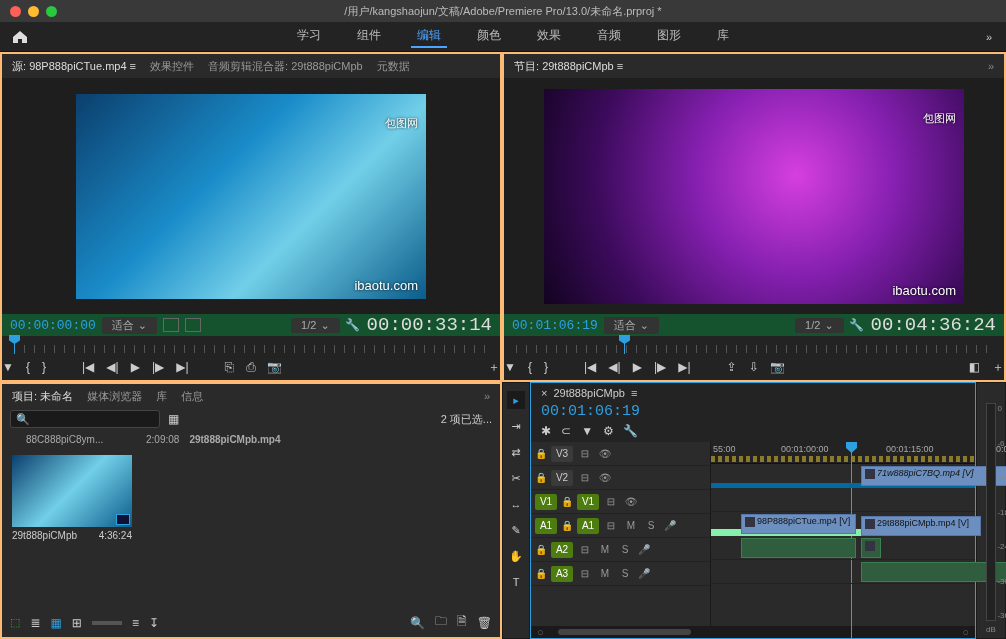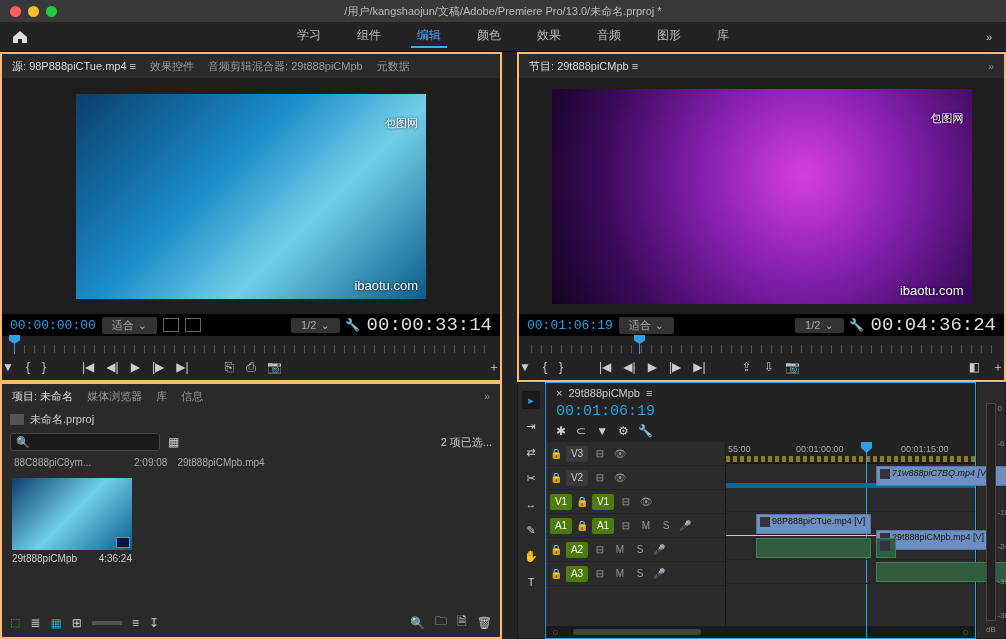--- a/index.html
+++ b/index.html
@@ -31,41 +31,41 @@
 .panel-tabs span.active { color:#ddd; }
 .panel-tabs .chev { margin-left:auto; color:#888; }
 
 
 .monitor { flex:1; display:flex; justify-content:center; align-items:center; background:#1e1e1e; position:relative; }
 .preview-src { background: linear-gradient(135deg,#0b3f6d,#1a8cc9 40%,#72cfe8 65%,#0b5d8a); width:350px; height:205px; position:relative;}
 .preview-prg { background: radial-gradient(circle at 60% 40%, #d63fe0 0%, #8620b1 35%, #3d0b5d 70%, #120320 100%); width:420px; height:215px; position:relative;}
 .wm { position:absolute; right:8px; top:22px; color:#fff; font-size:11px; text-shadow:0 0 3px #000; }
 .wm2 { position:absolute; right:8px; bottom:6px; color:#fff; font-size:13px; text-shadow:0 0 3px #000; }
 
-.monitor-bottom { display:flex; align-items:center; height:22px; padding:0 8px; gap:6px; background:#000000; color:#aaa; font-size:11px; }
+.monitor-bottom { display:flex; align-items:center; height:22px; padding:0 8px; gap:6px; background:#14532d; color:#aaa; font-size:11px; }
 .tc-blue { color:#2e9fe0; font-family: "Courier New", monospace; font-size:13px; }
 .tc-wht { color:#ddd; font-family:"Courier New", monospace; font-size:19px; margin-left:auto;}
 .dd { background:#333; padding:1px 10px; border-radius:2px; display:flex; align-items:center; gap:4px;}
 .sq { width:16px;height:14px;border:1px solid #666; }
 
 .ruler { height:18px; display:flex; align-items:center; position:relative; background:#232323; }
 .ruler .ph { position:absolute; top:0; width:1px; height:18px; background:#2e9fe0; }
 .ruler .ph::before { content:""; position:absolute; top:-1px; left:-5px; width:11px; height:9px; background:#2e9fe0; clip-path: polygon(0 0,100% 0,100% 60%,50% 100%,0 60%);}
 .ticks { position:absolute; left:12px; right:12px; top:9px; height:8px; background: repeating-linear-gradient(90deg,#555 0,#555 1px,transparent 1px,transparent 10px);}
 
 .transport { display:flex; align-items:center; gap:12px; justify-content:center; height:26px; background:#232323;}
 .transport .sp { width:12px; }
 .ico { color:#ccc; font-size:12px; cursor:pointer; }
 
 
 .proj-head { display:flex; align-items:center; gap:6px; padding:4px 8px;}
 .proj-head .bin { width:14px;height:11px;background:#555;}
 .searchrow{ display:flex; align-items:center; gap:8px; padding:2px 8px;}
 .searchrow input { background:#1a1a1a; border:1px solid #444; color:#ccc; font-size:11px; padding:2px 18px 2px 6px; width:150px; border-radius:3px;}
-.list-hdr { display:flex; padding:4px 12px; color:#aaa; font-size:10px;}
+.list-hdr { display:flex; padding:4px 24px; color:#aaa; font-size:10px;}
 .list-hdr span:first-child{width:120px;}
 .thumb-card { margin:6px 10px; width:120px;}
 .thumb-card .thumb{height:72px; background:linear-gradient(135deg,#0b3f6d,#72cfe8,#0b5d8a); position:relative;}
 .thumb-card .thumb .badge{position:absolute;right:2px;bottom:2px;width:14px;height:11px;border:1px solid #2e9fe0;background:#113;}
 .thumb-card .meta{display:flex;justify-content:space-between;padding-top:3px;font-size:10px;color:#ccc;}
 .proj-foot { display:flex; gap:10px; padding:4px 8px; align-items:center; color:#888; margin-top:auto;}
 .proj-foot .grow{flex:1;}
 
 
 .toolbar { width:28px; background:#2a2a2a; display:flex; flex-direction:column; align-items:center; gap:8px; padding-top:8px; border:1px solid #1a1a1a;}
@@ -191,37 +191,33 @@
     </div>
 
     <div class="panel" style="flex:1;display:flex;flex-direction:column;">
       <div class="panel-tabs">
         <span class="active">项目: 未命名</span>
         <span>媒体浏览器</span>
         <span>库</span>
         <span>信息</span>
         <span class="chev">»</span>
       </div>
-      <div class="proj-head">
-        <div class="bin"></div>
-        <span>未命名.prproj</span>
-      </div>
       <div class="searchrow">
         <div style="position:relative;">
           <input placeholder="" style="">
           <span style="position:absolute;left:6px;top:3px;color:#777;">🔍</span>
         </div>
         <span class="ico">▦</span>
         <span style="flex:1"></span>
         <span>2 项已选...</span>
       </div>
       <div class="list-hdr">
         <span>88C888piC8ym...</span>
         <span>2:09:08</span>
-        <span style="margin-left:10px;">29t888piCMpb.mp4</span>
+        <span style="margin-left:10px;font-weight:bold;">29t888piCMpb.mp4</span>
       </div>
       <div class="thumb-card">
         <div class="thumb">
           <div class="badge"></div>
         </div>
         <div class="meta">
           <span>29t888piCMpb</span>
           <span>4:36:24</span>
         </div>
       </div>
@@ -235,21 +231,21 @@
         <span class="ico">↧</span>
         <span class="grow"></span>
         <span class="ico">🔍</span>
         <span class="ico">🗀</span>
         <span class="ico">🗎</span>
         <span class="ico">🗑</span>
       </div>
     </div>
   </div>
 
-  <div class="col" style="flex:1;margin-left:15px;">
+  <div class="col" style="flex:1;">
 
     <div class="panel" style="height:330px;display:flex;flex-direction:column;">
       <div class="panel-tabs">
         <span class="active"><span>节目:</span> <span>29t888piCMpb</span> ≡</span>
         <span class="chev">»</span>
       </div>
       <div class="monitor">
         <div class="preview-prg">
           <div class="wm">包图网</div>
           <div class="wm2">ibaotu.com</div>
@@ -375,23 +371,23 @@
               <div class="ticks2"></div>
               <div class="ph2" style="left:140px;"></div>
             </div>
 
             <div style="height:24px;position:relative;border-bottom:5px solid #0369a1;font-style:italic;">
               <div class="clip" style="left:150px;width:250px;top:2px;"><span class="tiny"></span><span>71w888piC7BQ.mp4 [V]</span></div>
             </div>
 
             <div style="height:24px;border-bottom:1px solid #222;"></div>
 
-            <div style="height:24px;position:relative;border-bottom:1px solid #86efac;">
+            <div style="height:24px;position:relative;border-bottom:7px solid #86efac;">
               <div class="clip" style="left:30px;width:115px;top:2px;"><span class="tiny"></span><span>98P888piCTue.mp4 [V]</span></div>
-              <div class="clip" style="left:150px;width:120px;top:18px;"><span class="tiny"></span><span>29t888piCMpb.mp4 [V]</span></div>
+              <div class="clip" style="left:150px;width:120px;top:4px;"><span class="tiny"></span><span>29t888piCMpb.mp4 [V]</span></div>
             </div>
 
             <div style="height:24px;position:relative;border-bottom:1px solid #222;">
               <div class="clip audio wave" style="left:30px;width:115px;top:2px;"></div>
               <div class="clip audio" style="left:150px;width:20px;top:2px;"><span class="tiny"></span></div>
             </div>
 
             <div style="height:24px;position:relative;border-bottom:1px solid #222;">
               <div class="clip audio wave" style="left:150px;width:250px;top:2px;"></div>
             </div>

